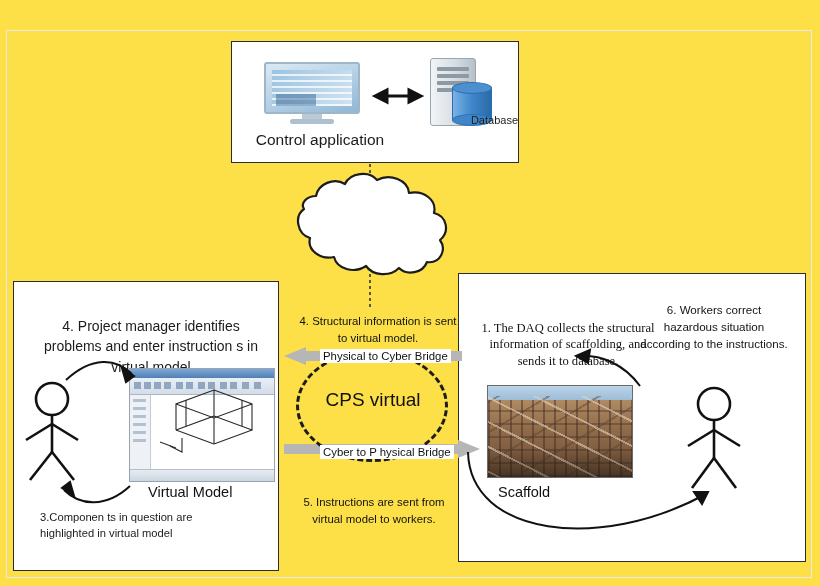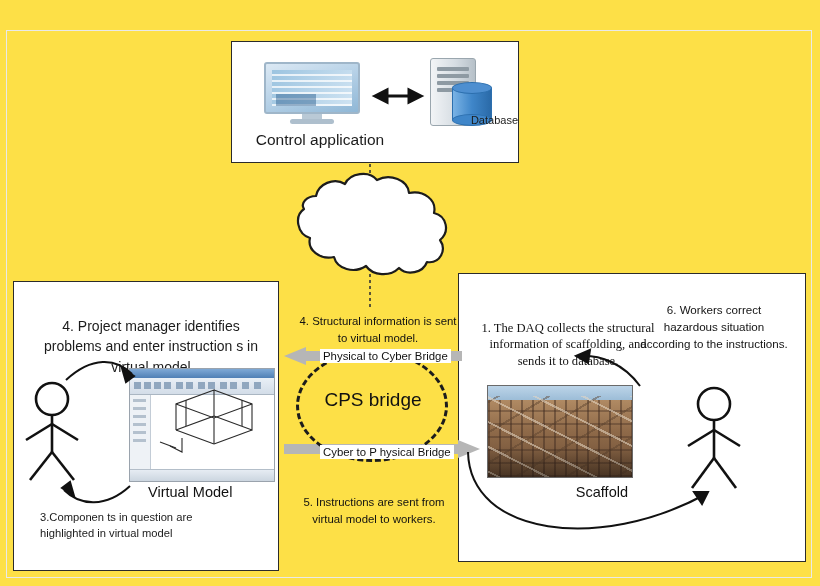--- a/index.html
+++ b/index.html
@@ -302,21 +302,21 @@
     text-align: center;
     font-size: 11.6px;
     line-height: 1.45;
     color: #141414;
   }
   .label-scaffold {
     position: absolute;
     left: 498px;
     top: 484px;
     width: 130px;
-    text-align: right;
+    text-align: left;
     font-size: 14.5px;
     color: #111;
   }
 
   
   .photo {
     position: absolute;
     left: 487px;
     top: 385px;
     width: 146px;
@@ -513,21 +513,21 @@
   <div class="arrow-grey" id="arrow-p2c">
     <div class="bar"></div>
       <div class="head"></div>
   </div>
   <div class="arrow-grey" id="arrow-c2p">
     <div class="bar"></div>
       <div class="head"></div>
   </div>
 
   <div class="cps-circle"></div>
-  <div class="cps-label">CPS bridge</div>
+  <div class="cps-label">CPS virtual</div>
 
   <div class="bridge-tag" id="tag-p2c">Physical to Cyber Bridge</div>
   <div class="bridge-tag" id="tag-c2p">Cyber to P hysical Bridge</div>
 
   <div class="caption" id="cap-2">4. Structural information is sent to virtual model.</div>
   <div class="caption" id="cap-5">5. Instructions are sent from virtual model to  workers.</div>
 
   <svg class="overlay" viewBox="0 0 820 586">
 
     <g stroke="#111" stroke-width="3" fill="#111">

